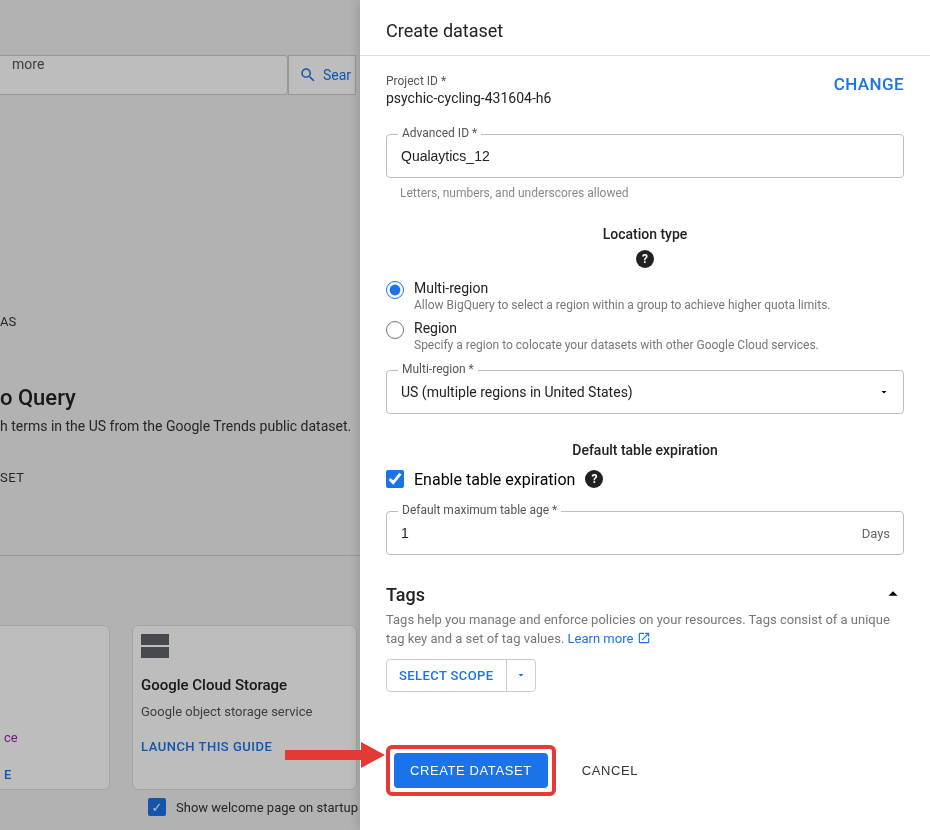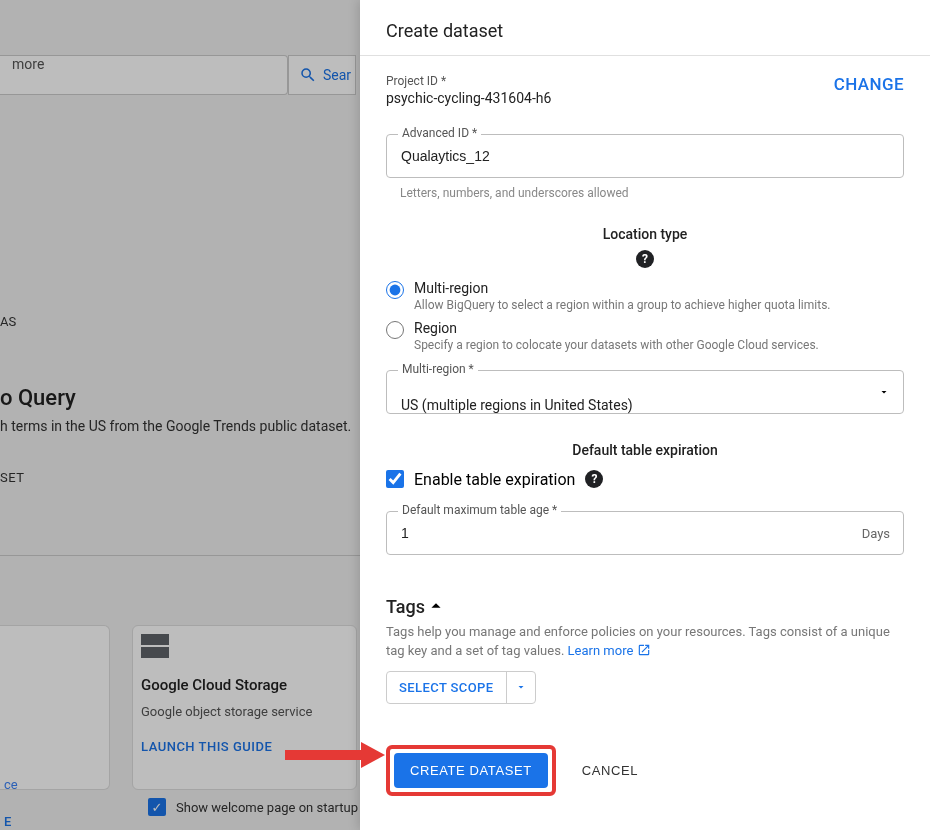--- a/index.html
+++ b/index.html
@@ -48,21 +48,21 @@
     .radio{ display:flex; gap:10px; align-items:flex-start; margin-bottom:8px;}
     .radio input{ width:18px; height:18px; accent-color:#1a73e8; margin-top:1px;}
     .radio .rt{ font-size:14px; color:#222;}
     .radio .rd{ font-size:12px; color:#777; margin-top:2px;}
     .selectwrap{ position:relative;}
     .selectwrap .arrow{ position:absolute; right:14px; top:50%; transform:translateY(-50%); pointer-events:none;}
     .checkbox-row{ display:flex; align-items:flex-start; gap:10px; margin-top:8px;}
     .checkbox-row input{ width:18px; height:18px; accent-color:#1a73e8;}
     .maxage{ position:relative; margin-top:22px;}
     .maxage .suffix{ position:absolute; right:14px; top:50%; transform:translateY(-50%); font-size:13px; color:#666;}
-    .tags-header{ display:flex; align-items:center; margin-top:40px;}
+    .tags-header{ display:flex; justify-content:space-between; align-items:center; margin-top:28px;}
     .tags-header h3{ font-size:18px; font-weight:500; color:#222;}
     .tags-desc{ font-size:13px; color:#777; margin-top:6px; line-height:1.45;}
     .tags-desc a{ color:#1a73e8; text-decoration:none;}
     .scopebtn{ display:inline-flex; border:1px solid #ccc; border-radius:4px; margin-top:10px; overflow:hidden;}
     .scopebtn .main{ padding:8px 12px; color:#1a73e8; font-size:13px; font-weight:500; letter-spacing:.4px;}
     .scopebtn .drop{ border-left:1px solid #ccc; padding:8px 8px; color:#1a73e8; display:flex; align-items:center;}
     .adv{ display:flex; justify-content:space-between; align-items:center; margin-top:34px;}
     .adv h3{ font-size:17px; font-weight:500;}
 
     .footer{ position:absolute; left:0; right:0; bottom:0; padding:20px 26px 34px; background:#fff;}
@@ -90,21 +90,21 @@
       </svg>
     <span>Sear</span>
   </div>
   <div class="as">AS</div>
   <div class="bigtitle">o Query</div>
   <div class="subtitle">h terms in the US from the Google Trends public dataset.</div>
   <div class="chip">SET</div>
   <div class="hr"></div>
   <div class="cardleft">
     <div style="height:88px;"></div>
-    <div style="font-size:13px;color:#3b82f6;margin-bottom:22px;margin-top:47px;">ce</div>
+    <div style="font-size:13px;color:#a21caf;margin-bottom:22px;">ce</div>
     <div class="launch" style="color:#1a73e8;">E</div>
   </div>
   <div class="card">
     <div class="dcicon"></div>
     <h3>Google Cloud Storage</h3>
     <p>Google object storage service</p>
     <div class="launch">LAUNCH THIS GUIDE</div>
   </div>
   <div class="welcome">
     <span class="cb">✓</span>
@@ -145,21 +145,21 @@
     <label class="radio">
       <input type="radio" name="loc" style="">
       <div>
         <div class="rt">Region</div>
         <div class="rd">Specify a region to colocate your datasets with other Google Cloud services.</div>
       </div>
     </label>
 
     <div class="field selectwrap" style="margin-top:18px;">
       <span class="legend">Multi-region *</span>
-      <div class="selectbox" style="display:flex;align-items:flex-end;">
+      <div class="selectbox" style="display:flex;align-items:center;">
         <span>US (multiple regions in United States)</span>
       </div>
       <svg class="arrow" width="12" height="12" viewBox="0 0 24 24">
           <path d="M7 10l5 5 5-5z"></path>
         </svg>
     </div>
 
     <div class="section-title" style="margin-top:28px;">
       <span>Default table expiration</span>
     </div>

